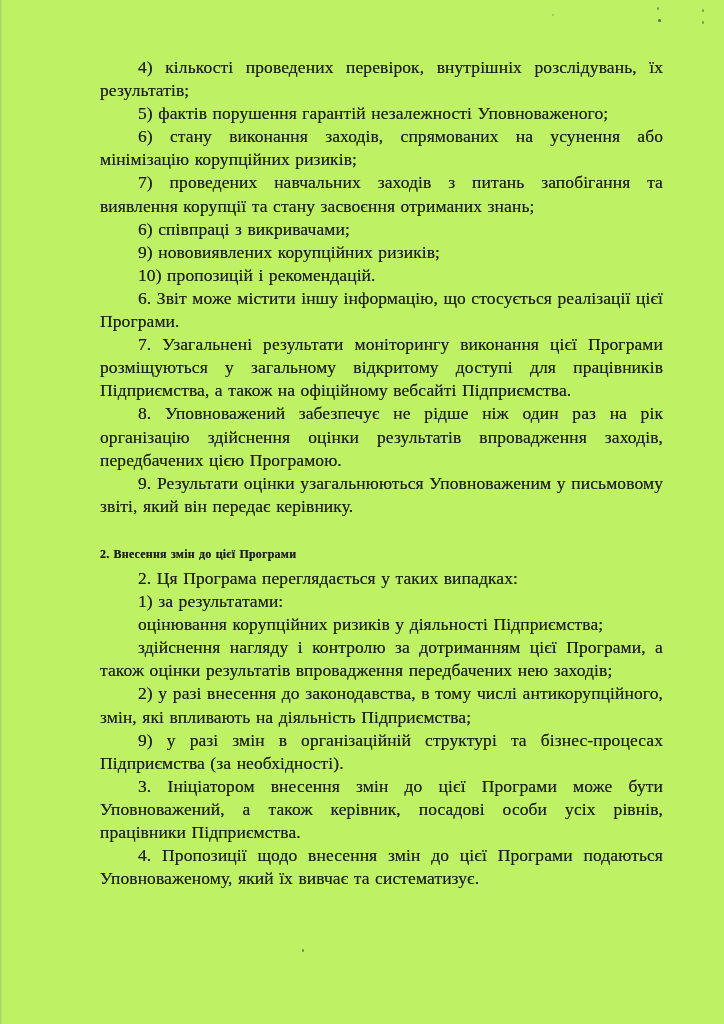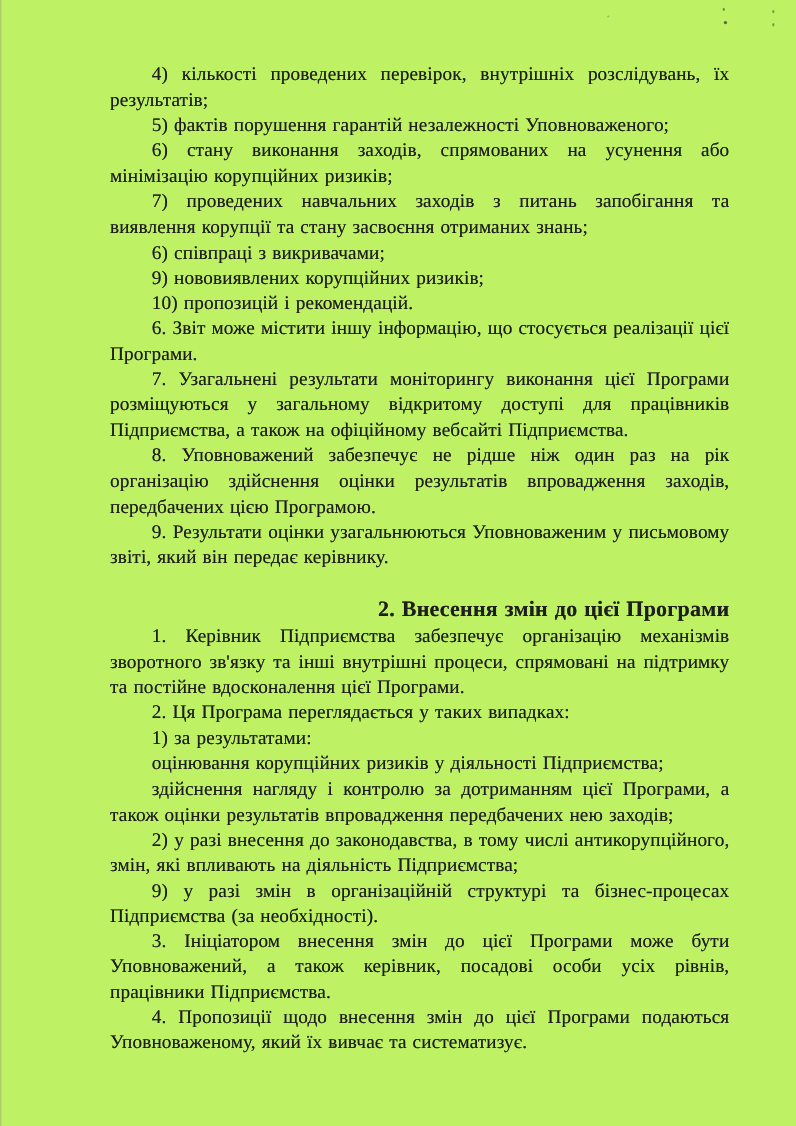--- a/index.html
+++ b/index.html
@@ -50,23 +50,23 @@
     line-height: 23.1px;
     text-align: justify;
     text-indent: 38px;
     letter-spacing: 0.1px;
     word-spacing: 1px;
     
     text-shadow: 0 0 0.6px rgba(30,30,30,0.7);
   }
   .section-heading {
     margin: 25px 0 1px 0;
-    font-size: 20px;
+    font-size: 12px;
     font-weight: bold;
-    text-align: right;
+    text-align: left;
     text-indent: 0;
     line-height: 23.1px;
     letter-spacing: 0.2px;
     text-shadow: 0 0 0.6px rgba(30,30,30,0.7);
   }
 </style>
 </head>
 <body>
 
 <div class="page">
@@ -87,21 +87,20 @@
     <p class="doc-par">6) співпраці з викривачами;</p>
     <p class="doc-par">9) нововиявлених корупційних ризиків;</p>
     <p class="doc-par">10) пропозицій і рекомендацій.</p>
     <p class="doc-par">6. Звіт може містити іншу інформацію, що стосується реалізації цієї Програми.</p>
     <p class="doc-par">7. Узагальнені результати моніторингу виконання цієї Програми розміщуються у загальному відкритому доступі для працівників Підприємства, а також на офіційному вебсайті Підприємства.</p>
     <p class="doc-par">8. Уповноважений забезпечує не рідше ніж один раз на рік організацію здійснення оцінки результатів впровадження заходів, передбачених цією Програмою.</p>
     <p class="doc-par">9. Результати оцінки узагальнюються Уповноваженим у письмовому звіті, який він передає керівнику.</p>
 
     <p class="doc-par section-heading">2. Внесення змін до цієї Програми</p>
 
-    <p class="doc-par">1. Керівник Підприємства забезпечує організацію механізмів зворотного зв'язку та інші внутрішні процеси, спрямовані на підтримку та постійне вдосконалення цієї Програми.</p>
     <p class="doc-par">2. Ця Програма переглядається у таких випадках:</p>
     <p class="doc-par">1) за результатами:</p>
     <p class="doc-par">оцінювання корупційних ризиків у діяльності Підприємства;</p>
     <p class="doc-par">здійснення нагляду і контролю за дотриманням цієї Програми, а також оцінки результатів впровадження передбачених нею заходів;</p>
     <p class="doc-par">2) у разі внесення до законодавства, в тому числі антикорупційного, змін, які впливають на діяльність Підприємства;</p>
     <p class="doc-par">9) у разі змін в організаційній структурі та бізнес-процесах Підприємства (за необхідності).</p>
     <p class="doc-par">3. Ініціатором внесення змін до цієї Програми може бути Уповноважений, а також керівник, посадові особи усіх рівнів, працівники Підприємства.</p>
     <p class="doc-par">4. Пропозиції щодо внесення змін до цієї Програми подаються Уповноваженому, який їх вивчає та систематизує.</p>
 
   </div>

